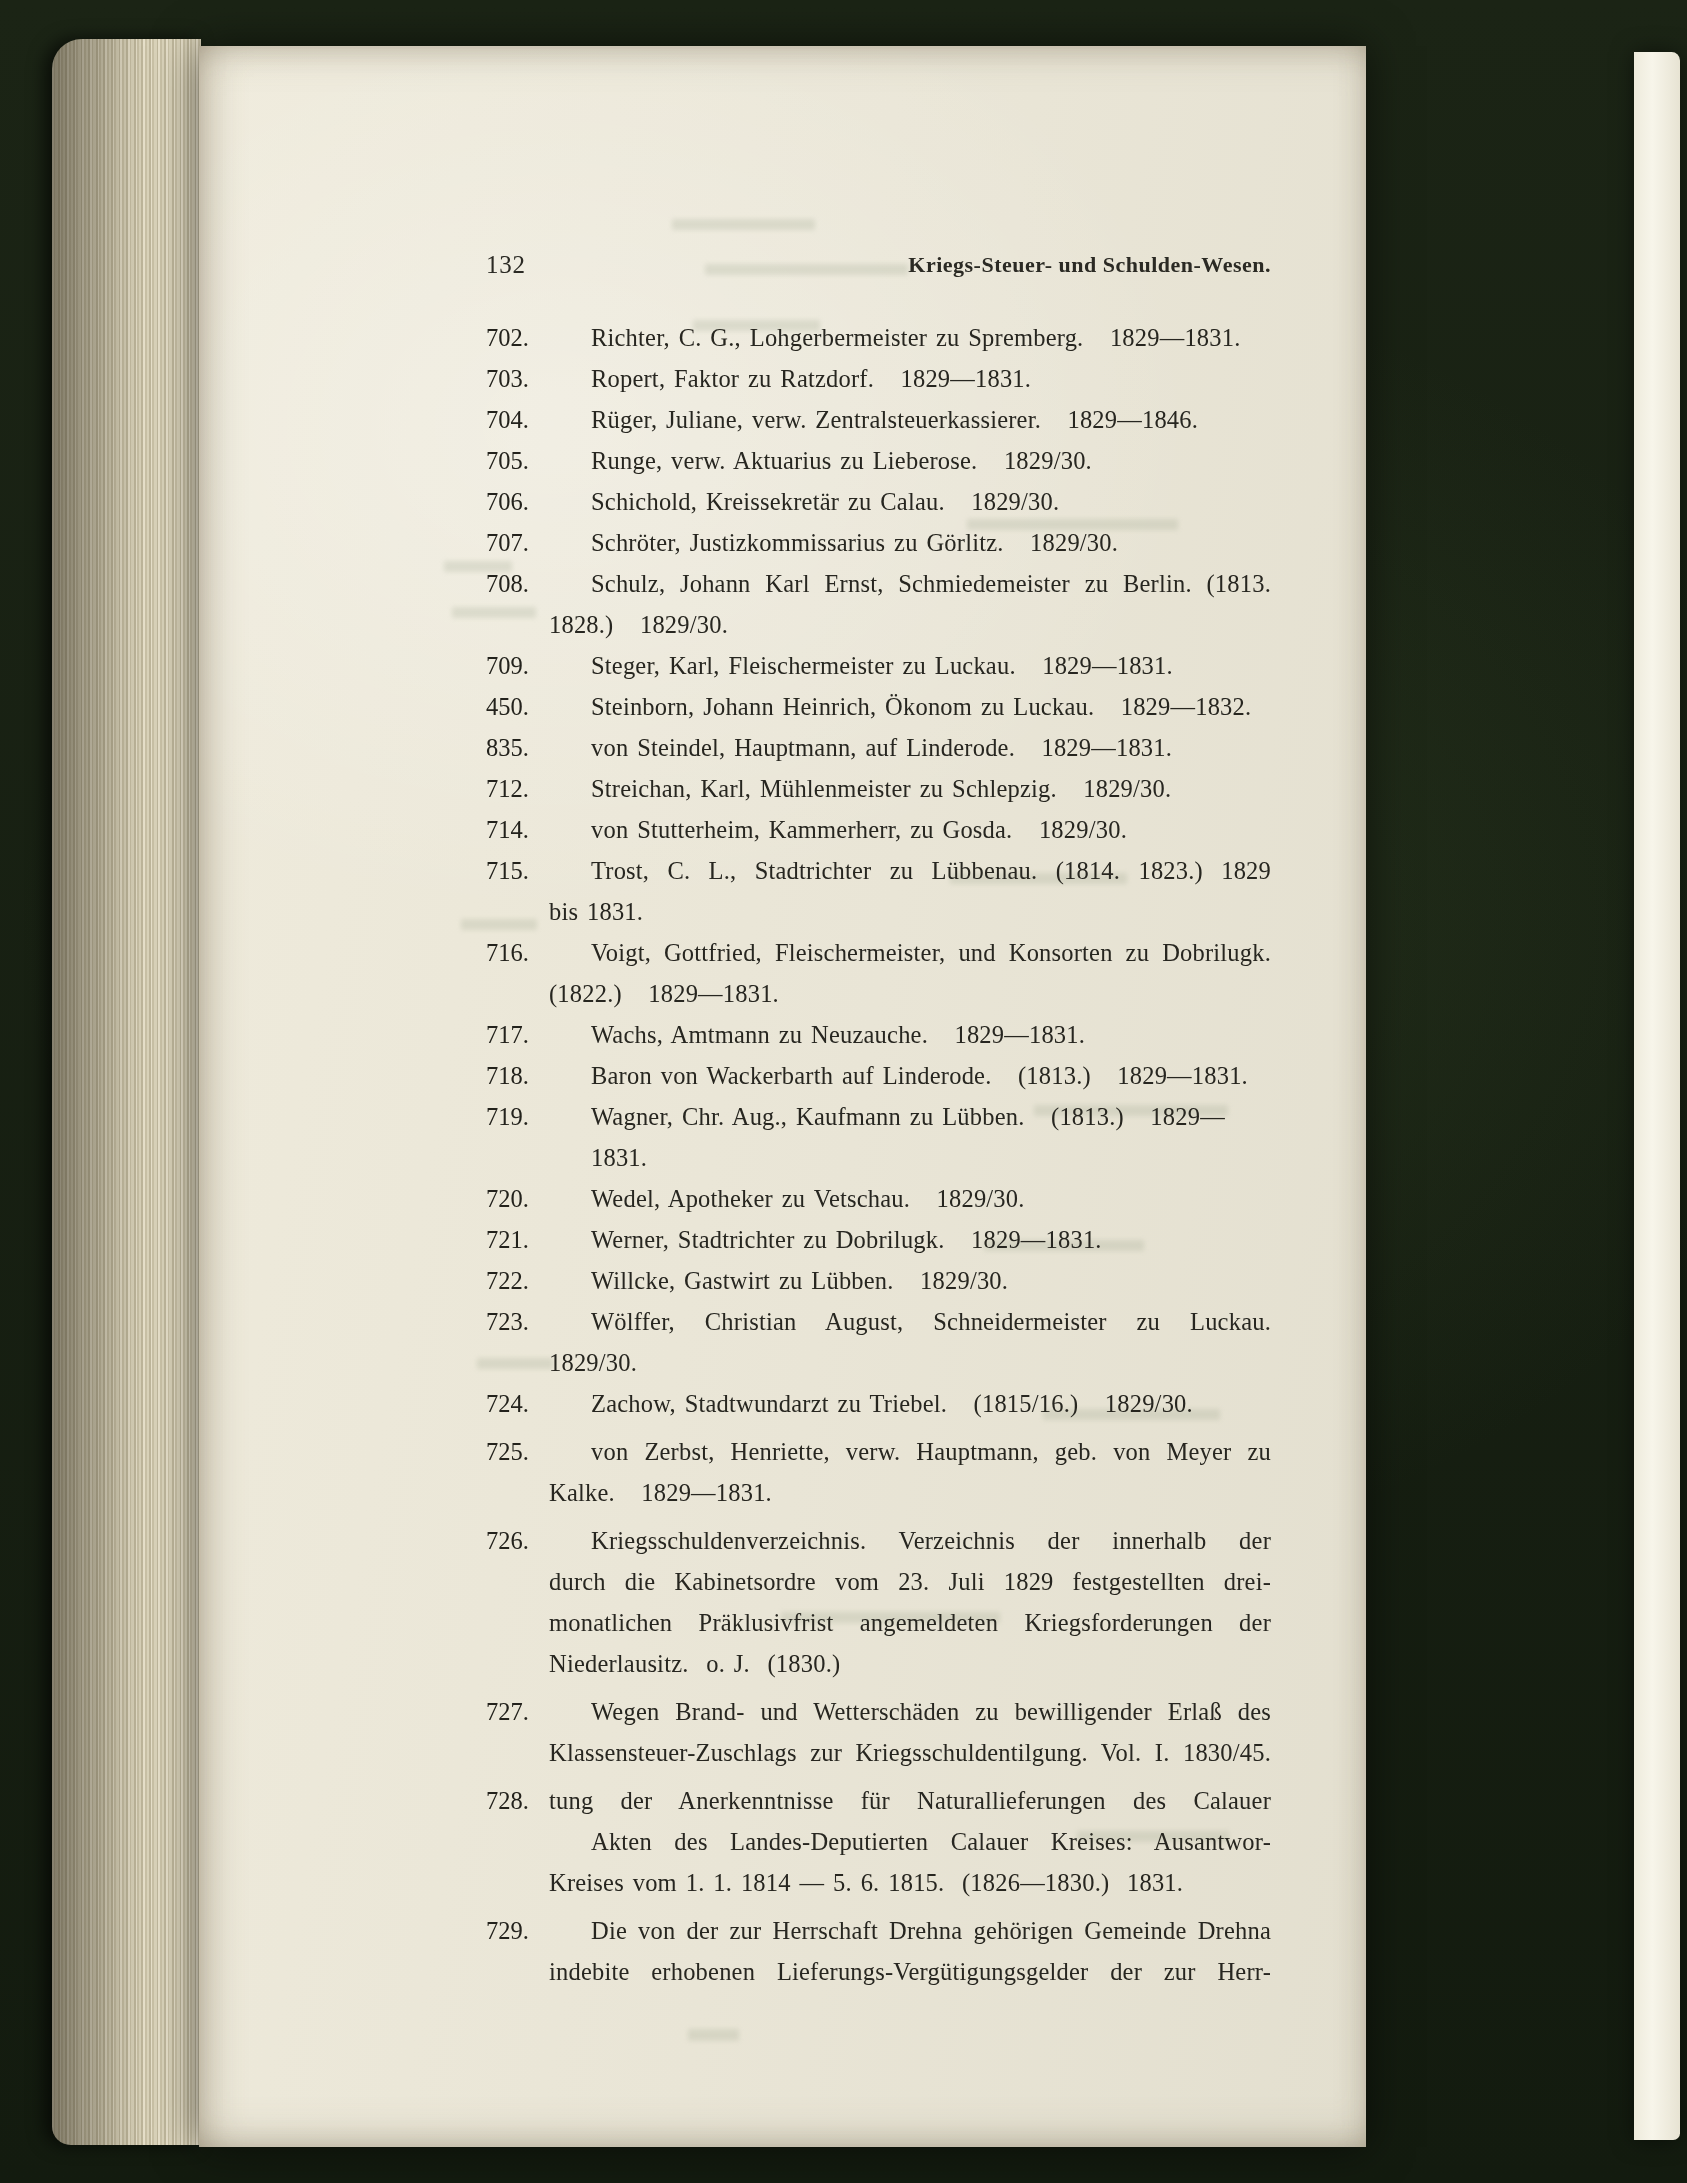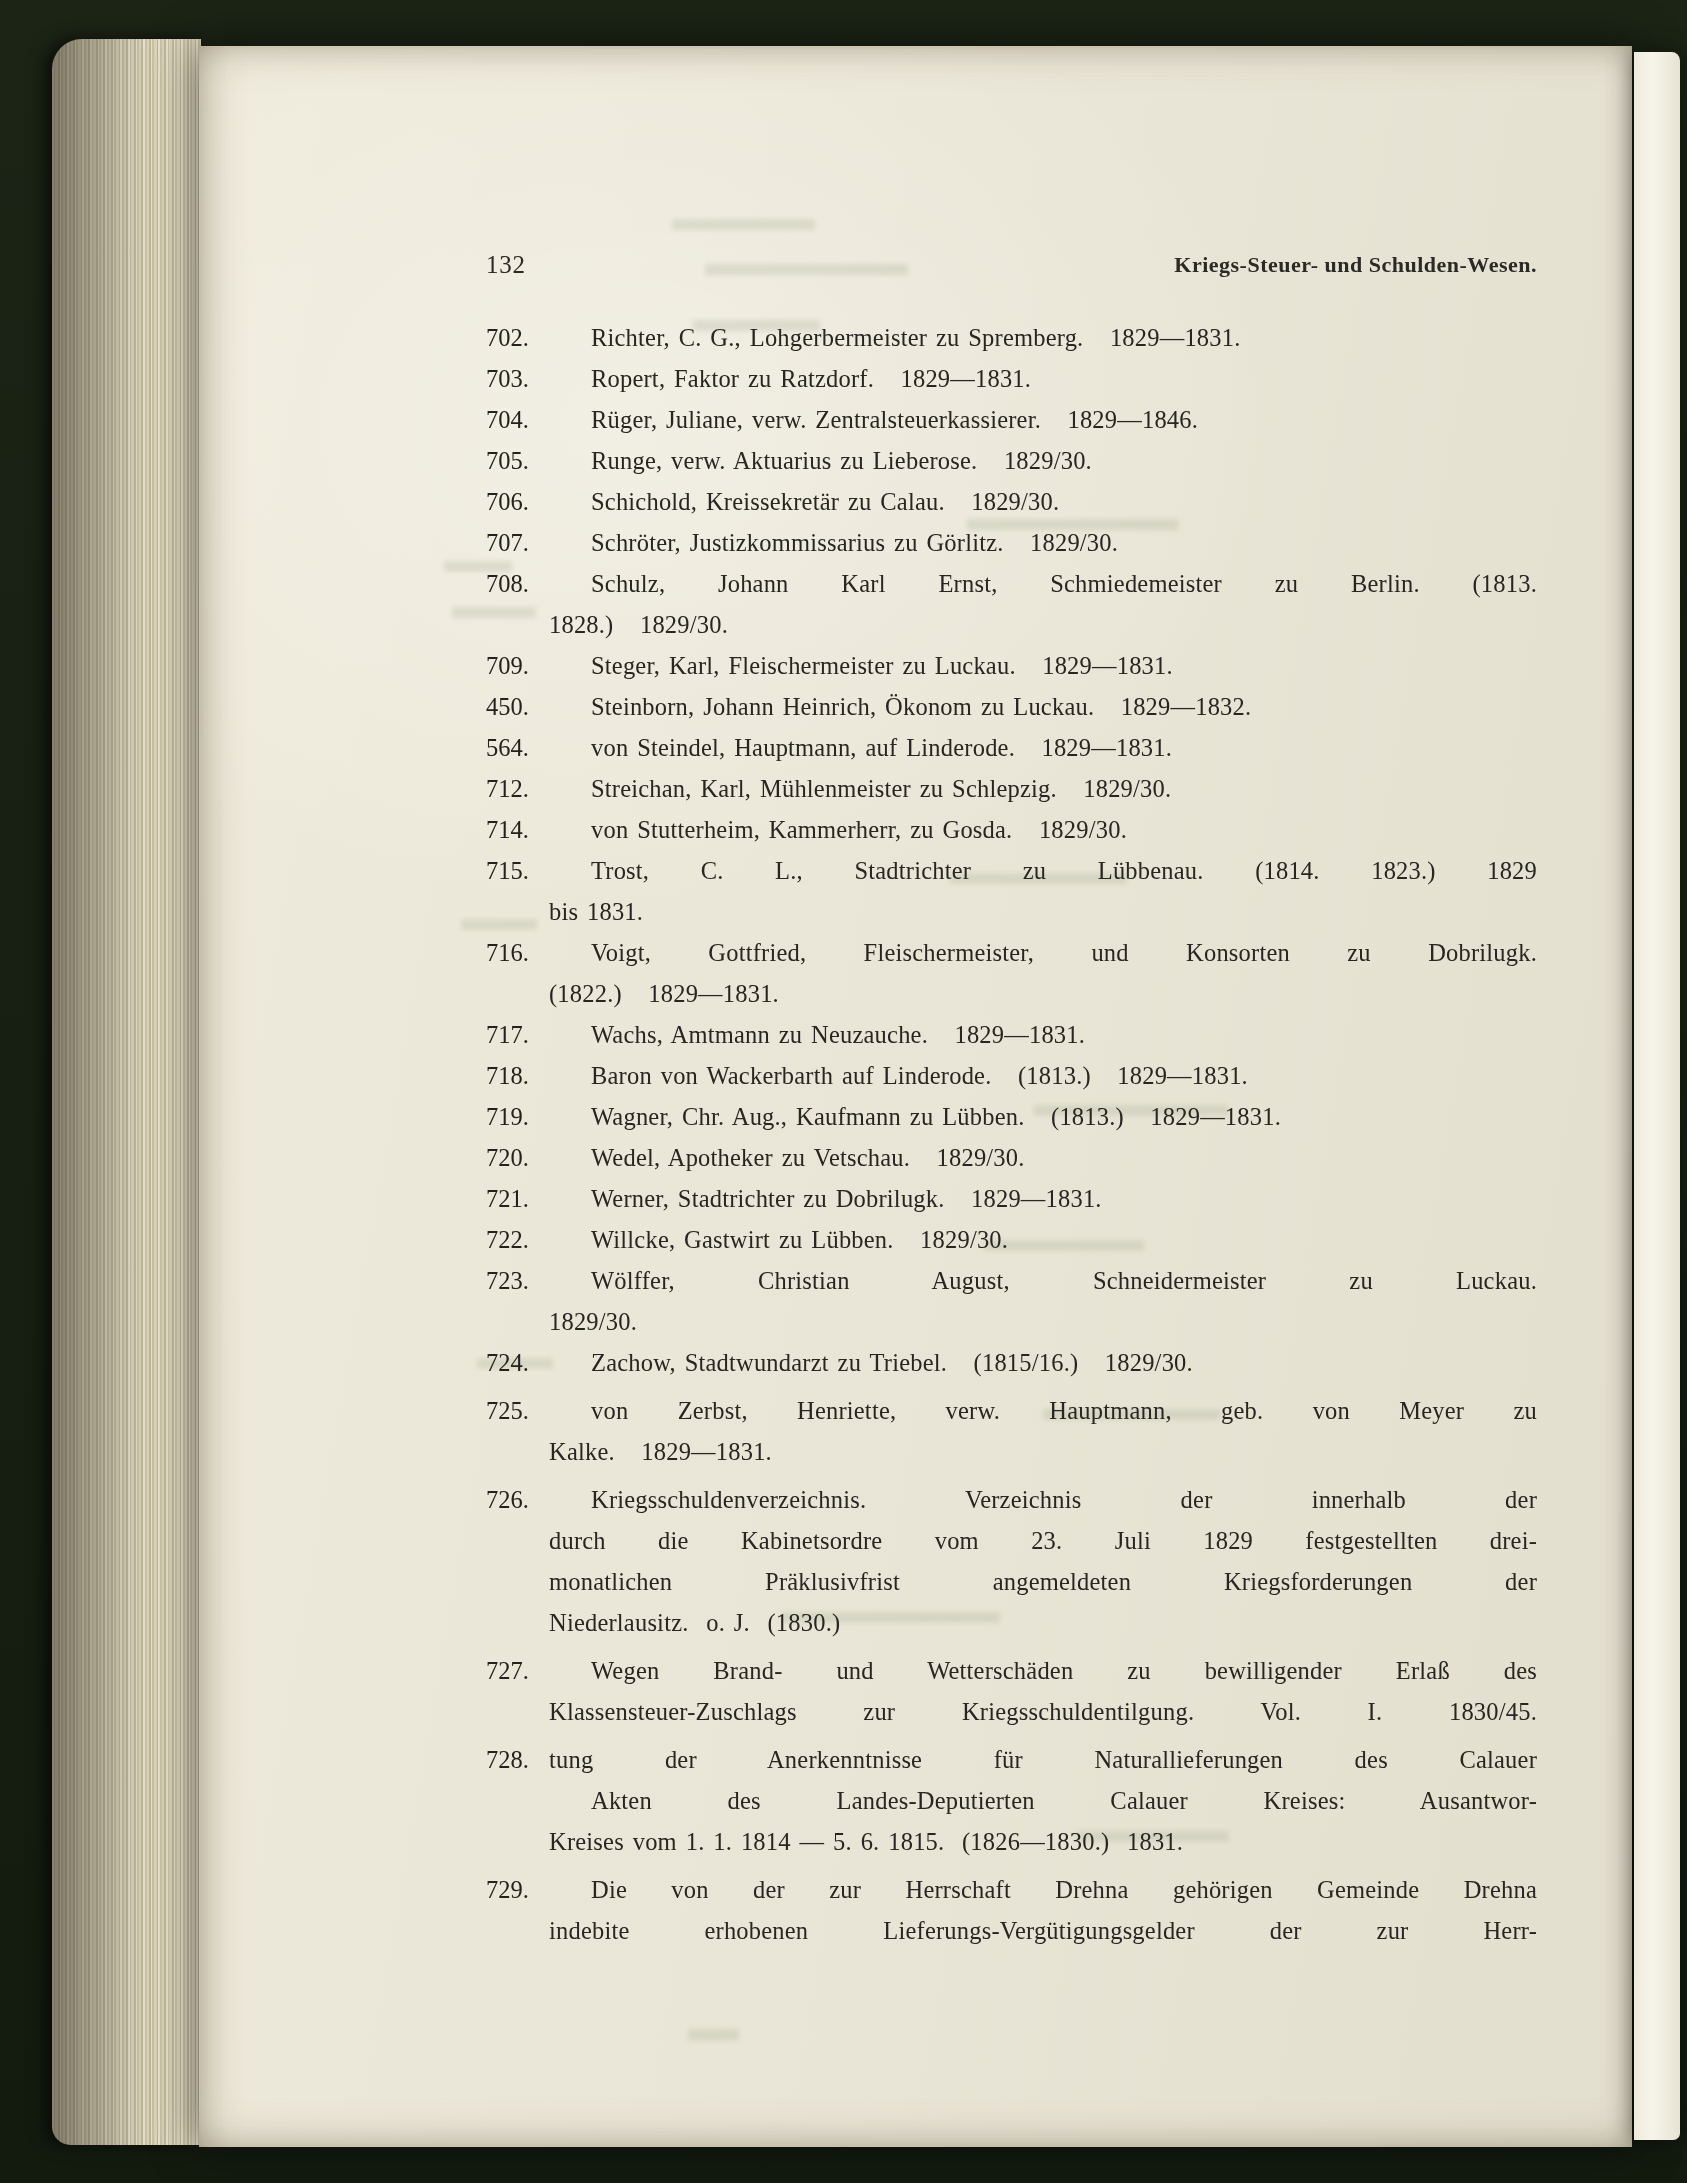--- a/index.html
+++ b/index.html
@@ -20,21 +20,21 @@
     position:absolute; left:52px; top:39px; width:149px; height:2106px;
     border-radius:30px 0 0 18.6px;
     background:
       linear-gradient(90deg, rgba(55,50,35,.55), rgba(55,50,35,0) 62%),
       repeating-linear-gradient(90deg,#e6dfc9 0 1.7px,#c8c0a5 1.7px 3.4px,#d9d2b9 3.4px 5.9px,#beb69b 5.9px 7.6px);
     box-shadow:-6.8px 0 17px rgba(0,0,0,.65);
   }
 
   
   .page {
-    position:absolute; left:199px; top:46px; width:1433px; height:2101px;
+    position:absolute; left:199px; top:46px; width:1167px; height:2101px;
     background:
       radial-gradient(1055px 802px at 30% 18%, rgba(255,255,255,.28), rgba(255,255,255,0) 62%),
       linear-gradient(100deg,#efebdc 0%,#e9e5d6 55%,#e3dfcf 100%);
     box-shadow:
       inset 23.6px 0 46px -23.6px rgba(110,95,65,.48),
       inset -13.5px 0 35px -17px rgba(120,110,85,.32),
       inset 0 22px 41px -22px rgba(120,110,85,.35),
       inset 0 -23.6px 46px -23.6px rgba(110,100,75,.35),
       0 0 41px rgba(0,0,0,.55);
   }
@@ -142,21 +142,21 @@
           </div>
           <div class="entry">
             <span class="num">709.</span>
             <div class="line">Steger, Karl, Fleischermeister zu Luckau.   1829—1831.</div>
           </div>
           <div class="entry">
             <span class="num">450.</span>
             <div class="line">Steinborn, Johann Heinrich, Ökonom zu Luckau.   1829—1832.</div>
           </div>
           <div class="entry">
-            <span class="num">564.</span>
+            <span class="num">835.</span>
             <div class="line">von Steindel, Hauptmann, auf Linderode.   1829—1831.</div>
           </div>
           <div class="entry">
             <span class="num">712.</span>
             <div class="line">Streichan, Karl, Mühlenmeister zu Schlepzig.   1829/30.</div>
           </div>
           <div class="entry">
             <span class="num">714.</span>
             <div class="line">von Stutterheim, Kammerherr, zu Gosda.   1829/30.</div>
           </div>

